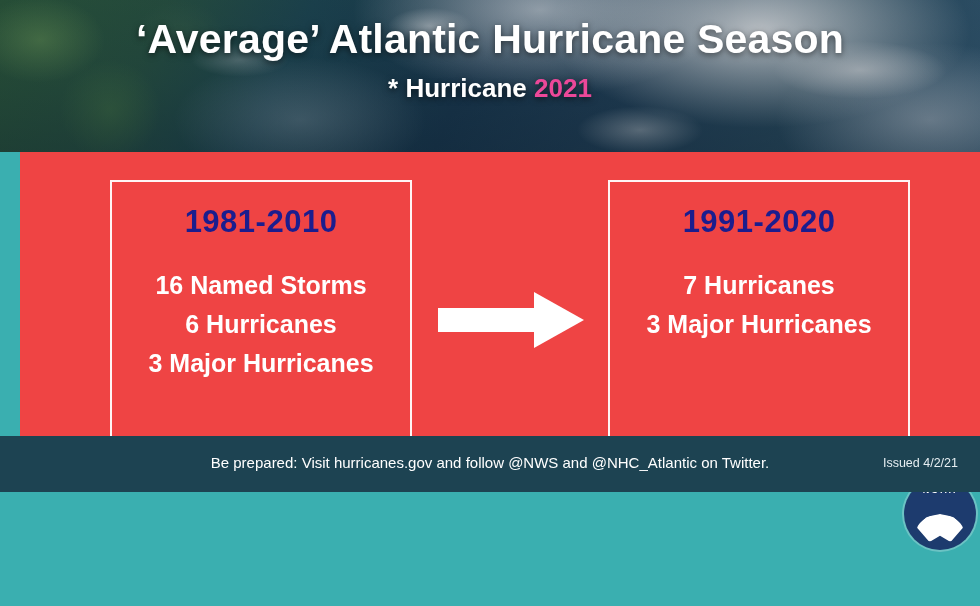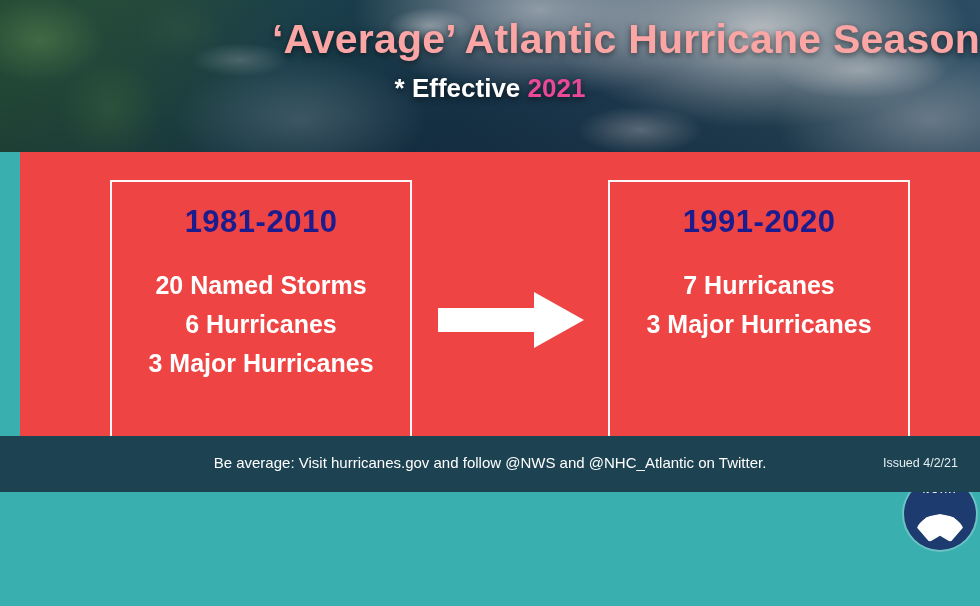--- a/index.html
+++ b/index.html
@@ -49,27 +49,26 @@
   .header-shade {
     position: absolute; inset: 0;
     background: linear-gradient(180deg, rgba(10,25,40,0.22) 0%, rgba(10,25,40,0.30) 55%, rgba(10,25,40,0.42) 100%);
   }
   .header-text {
     position: relative;
     text-align: center;
     padding-top: 16px;
   }
   .title {
-    color: #fca5a5;
+    color: #ffffff;
     font-size: 41px;
     font-weight: bold;
     letter-spacing: 0.2px;
     text-shadow: 0 2px 6px rgba(0,0,0,0.55);
     white-space: nowrap;
-    text-align: right;
   }
   .subtitle {
     margin-top: 10px;
     font-size: 26px;
     font-weight: bold;
     color: #ffffff;
     text-shadow: 0 2px 6px rgba(0,0,0,0.55);
   }
   .subtitle .year { color: #ec4899; }
 
@@ -206,32 +205,32 @@
 <div class="page">
 
   <div class="header">
     <div class="sat-bg"></div>
     <div class="sat-land"></div>
     <div class="sat-clouds"></div>
     <div class="header-shade"></div>
     <div class="header-text">
       <div class="title">‘Average’ Atlantic Hurricane Season</div>
       <div class="subtitle">
-        <span>* </span><span>Effective </span><span class="year">2021</span>
+        <span>* </span><span>Hurricane </span><span class="year">2021</span>
       </div>
     </div>
   </div>
 
   <div class="body-area">
 
     <div class="panels">
 
       <div class="panel panel-left">
         <div class="panel-years">1981-2010</div>
-        <div class="stat">20 Named Storms</div>
+        <div class="stat">16 Named Storms</div>
         <div class="stat">6 Hurricanes</div>
         <div class="stat">3 Major Hurricanes</div>
       </div>
 
       <div class="panel panel-right">
         <div class="panel-years">1991-2020</div>
         <div class="stat">7 Hurricanes</div>
         <div class="stat">3 Major Hurricanes</div>
       </div>
 
@@ -247,17 +246,17 @@
     <div class="noaa">
       <div class="noaa-circle">
         <div class="noaa-text">NOAA</div>
         <div class="noaa-bird"></div>
       </div>
     </div>
 
   </div>
 
   <div class="footer">
-    <div class="footer-text">Be average: Visit hurricanes.gov and follow @NWS and @NHC_Atlantic on Twitter.</div>
+    <div class="footer-text">Be prepared: Visit hurricanes.gov and follow @NWS and @NHC_Atlantic on Twitter.</div>
     <div class="footer-issued">Issued 4/2/21</div>
   </div>
 
 </div>
 
 </body></html>

